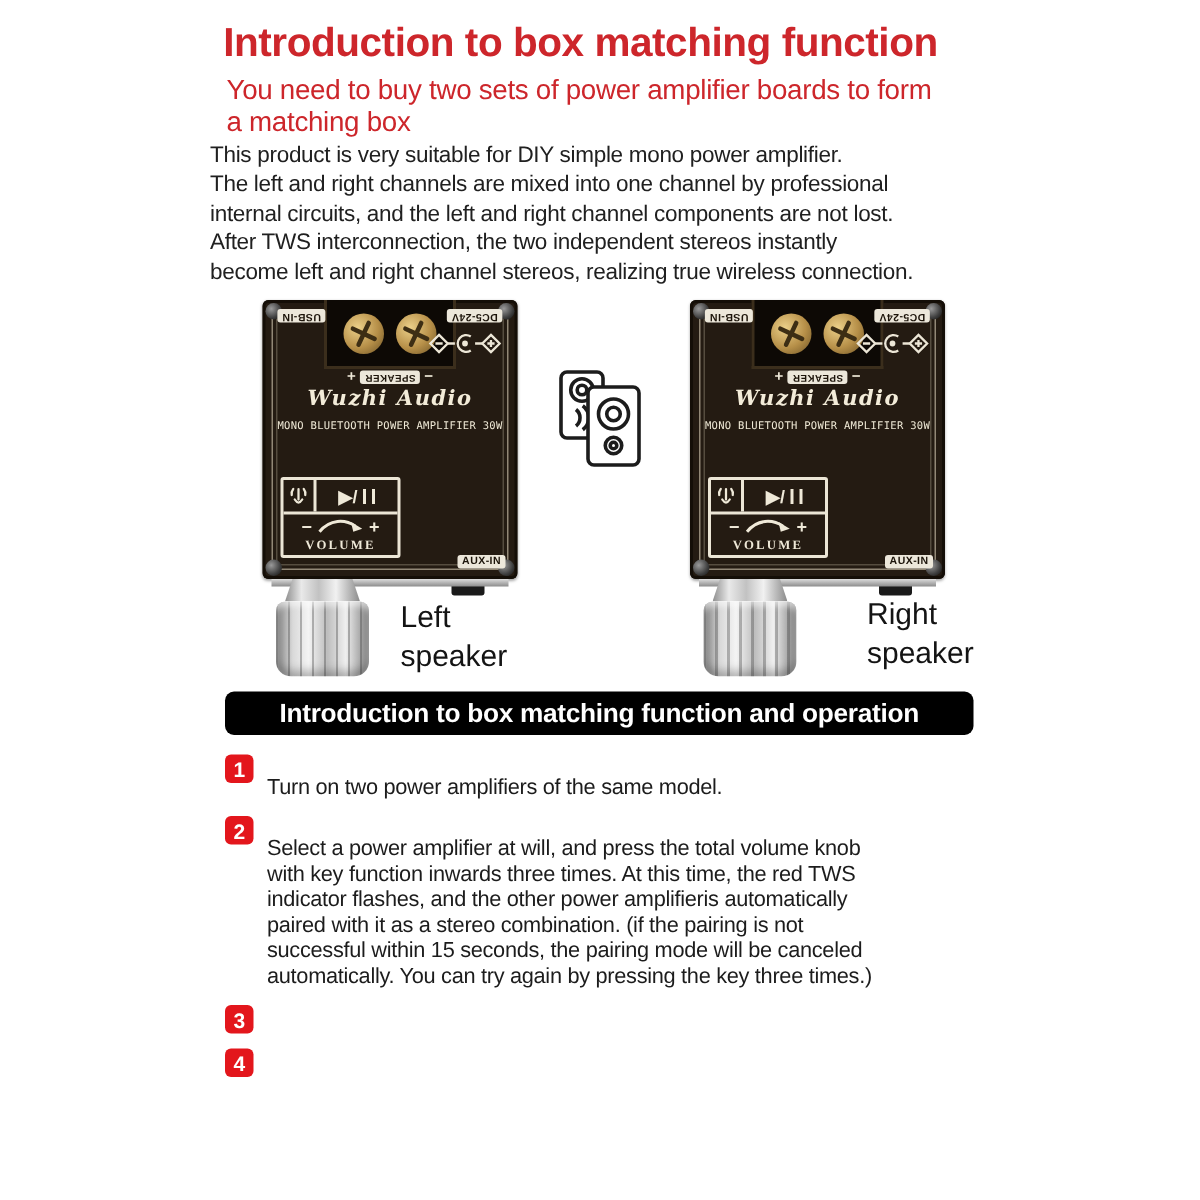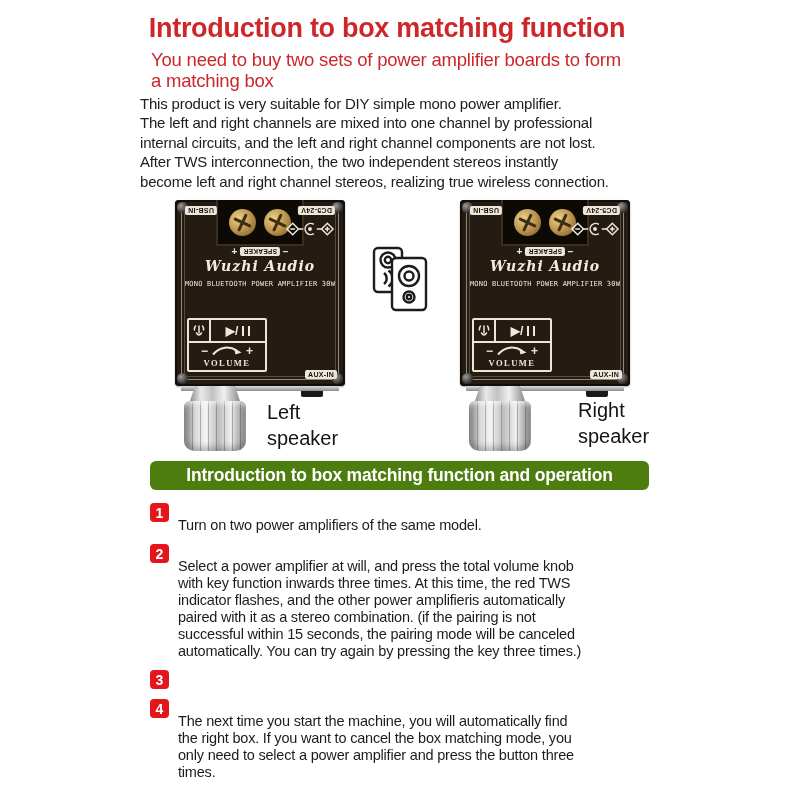--- a/index.html
+++ b/index.html
@@ -73,21 +73,21 @@
   
   .pairicon{position:absolute;left:372px;top:246px;}
   .paircap{position:absolute;left:364px;top:312px;font-size:18.5px;line-height:23px;
            color:#222;white-space:pre-line;}
   .spk-cap{position:absolute;font-size:20px;line-height:26px;font-weight:500;
            color:#141414;white-space:pre-line;}
   .cap-left{left:253px;top:399px;margin-left:14px;}
   .cap-right{left:538px;top:397px;margin-left:40px;}
 
   
-  .banner{position:absolute;left:150px;top:461px;width:499px;height:29px;background:#4d7c0f;
+  .banner{position:absolute;left:150px;top:461px;width:499px;height:29px;background:#000000;
           border-radius:6px;display:flex;align-items:center;justify-content:center;
           color:#ffffff;font-size:17.5px;font-weight:bold;letter-spacing:-0.2px;}
   .steps{position:absolute;left:150px;top:503px;width:522px;
          display:flex;flex-direction:column;gap:10px;}
   .step{display:flex;gap:9px;align-items:flex-start;}
   .badge{flex:0 0 auto;width:19px;height:19px;border-radius:4px;background:#e3161c;
          color:#fff;font-size:14px;font-weight:bold;display:flex;align-items:center;justify-content:center;}
   .step-text{font-size:14.5px;line-height:17px;letter-spacing:-0.2px;color:#1c1c1c;
              white-space:pre-line;margin-top:14px;}
 </style>
@@ -280,20 +280,16 @@
 indicator flashes, and the other power amplifieris automatically
 paired with it as a stereo combination. (if the pairing is not
 successful within 15 seconds, the pairing mode will be canceled
 automatically. You can try again by pressing the key three times.)</div>
     </div>
     <div class="step">
       <span class="badge">3</span>
     </div>
     <div class="step">
       <span class="badge">4</span>
-      <div class="step-text">The next time you start the machine, you will automatically find
-the right box. If you want to cancel the box matching mode, you
-only need to select a power amplifier and press the button three
-times.</div>
     </div>
   </div>
 
 </div>
 
 </body></html>

